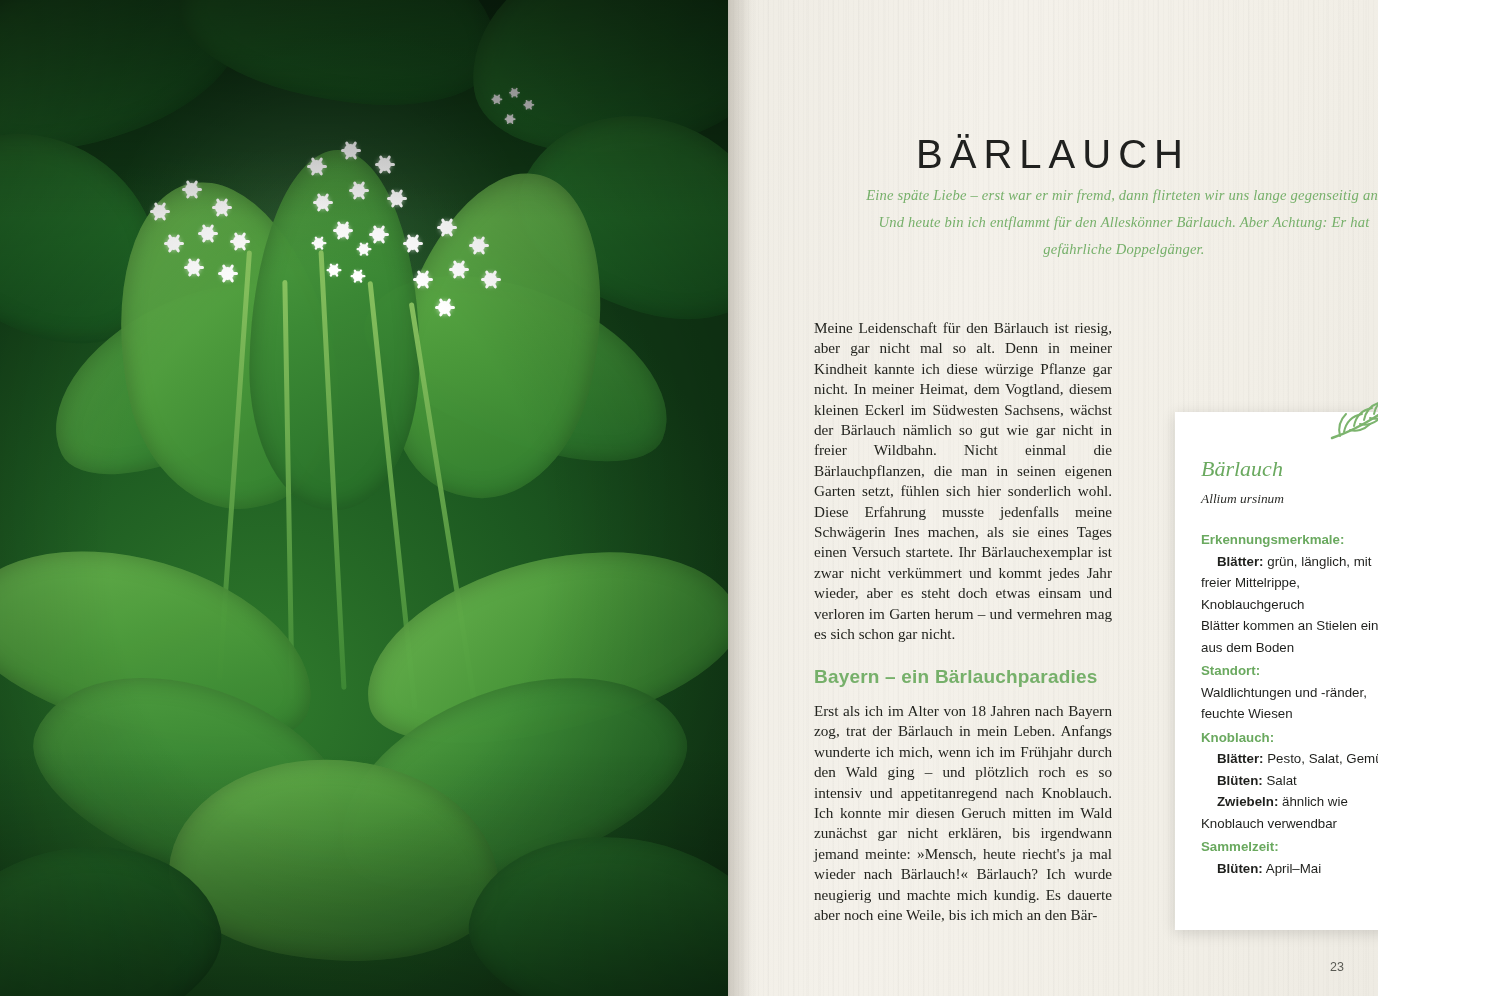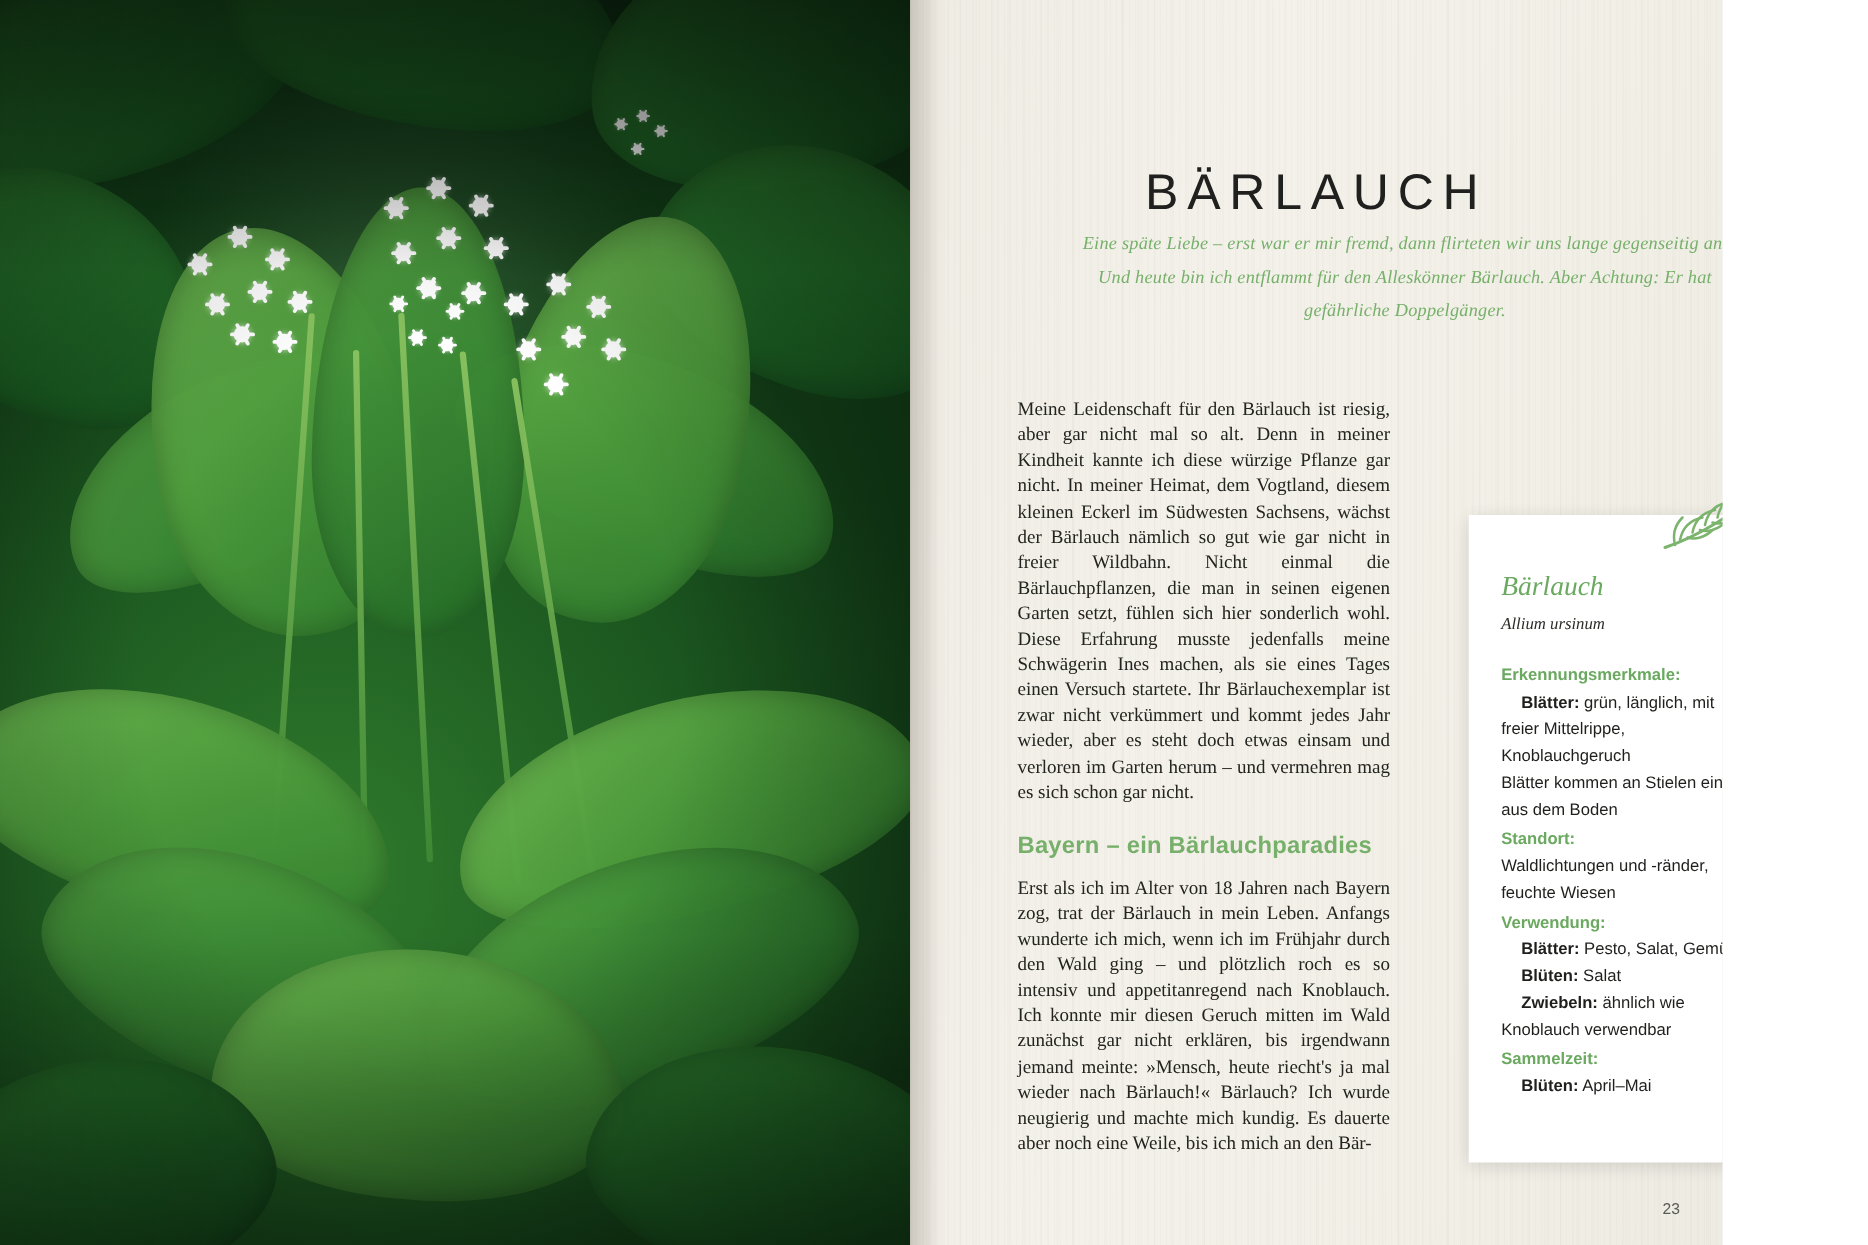--- a/index.html
+++ b/index.html
@@ -410,21 +410,21 @@
           <div class="card-line"><b>Blätter:</b><span> grün, länglich, mit freier Mittelrippe, Knoblauchgeruch</span></div>
           <div class="card-line"><span>Blätter kommen an Stielen einzeln aus dem Boden</span></div>
         </div>
 
         <div class="card-block">
           <div class="card-label">Standort:</div>
           <div class="card-line"><span>Waldlichtungen und -ränder, feuchte Wiesen</span></div>
         </div>
 
         <div class="card-block">
-          <div class="card-label">Verwendung:</div>
+          <div class="card-label">Knoblauch:</div>
           <div class="card-line"><b>Blätter:</b><span> Pesto, Salat, Gemüse</span></div>
           <div class="card-line"><b>Blüten:</b><span> Salat</span></div>
           <div class="card-line"><b>Zwiebeln:</b><span> ähnlich wie Knoblauch verwendbar</span></div>
         </div>
 
         <div class="card-block">
           <div class="card-label">Sammelzeit:</div>
           <div class="card-line"><b>Blüten:</b><span> April–Mai</span></div>
         </div>
       </div>

